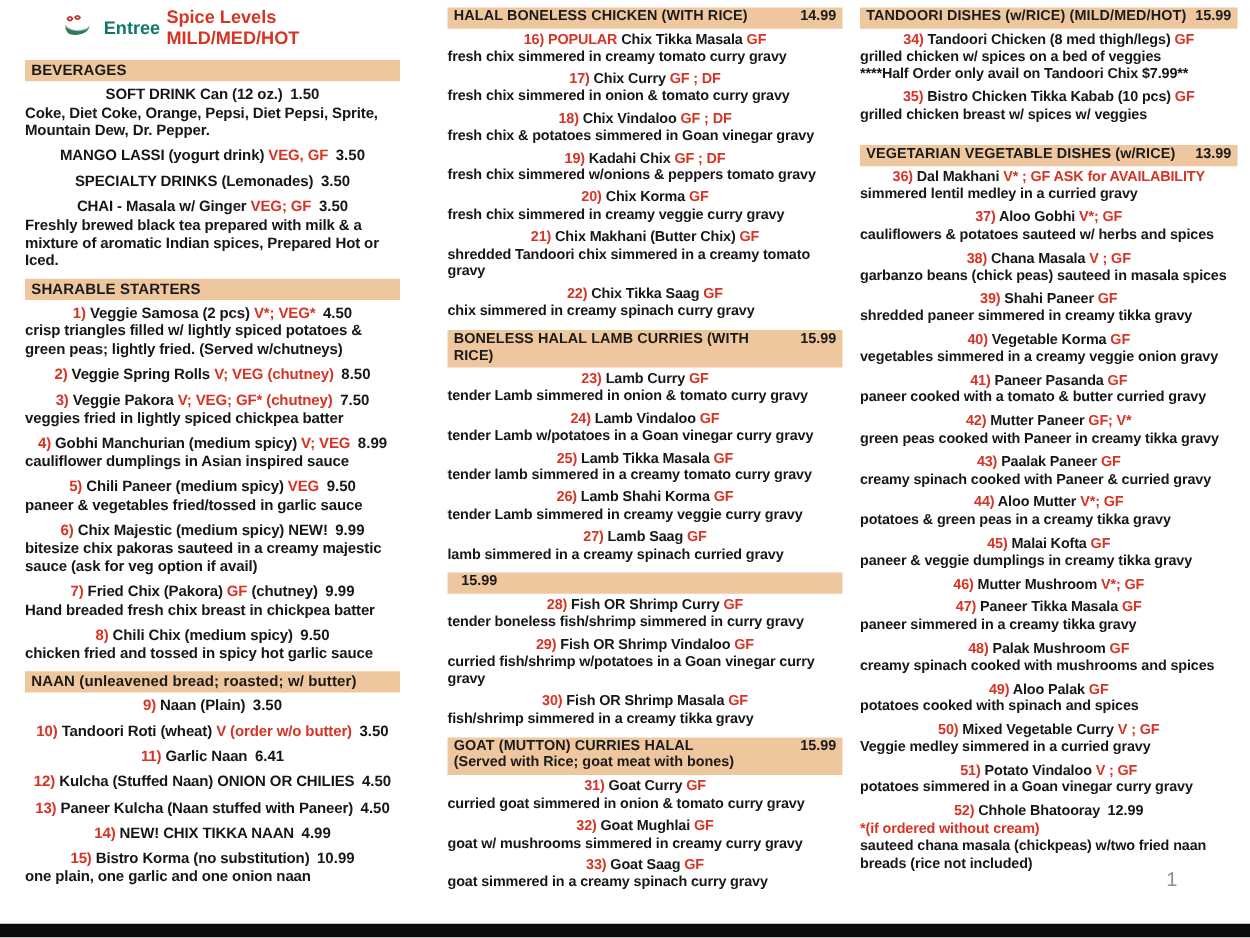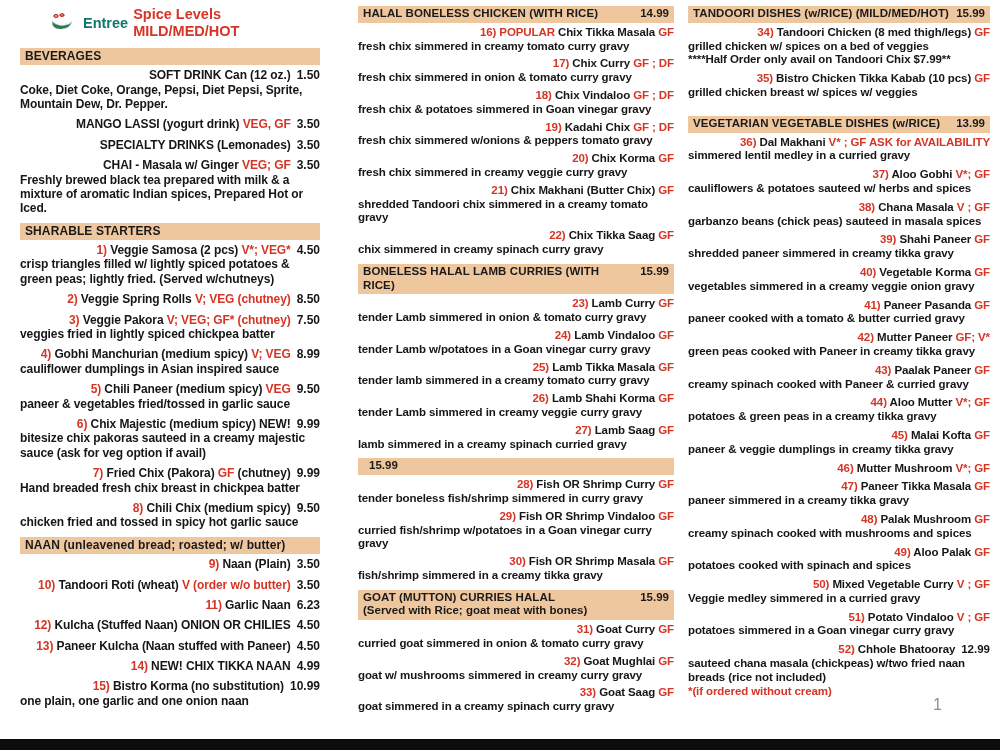--- a/index.html
+++ b/index.html
@@ -27,21 +27,21 @@
   .col .section-bar:not(:first-child){margin-top:7px;}
   .col-right .section-bar:not(:first-child){margin-top:16px;}
   .bar-row{display:flex;justify-content:space-between;align-items:baseline;}
   .bar-title{letter-spacing:0.1px;}
   .bar-price{margin-left:6px;text-align:center;}
   .bar-sub{margin-top:0px;}
 
   .item{margin-bottom:6px;}
   .col-mid .item{margin-bottom:4px;}
   .col-right .item{margin-bottom:5px;}
-  .item-row{display:flex;justify-content:flex-end;align-items:baseline;}
+  .item-row{display:flex;justify-content:center;align-items:baseline;}
   .item-title{letter-spacing:-0.1px;}
   .item-price{color:#161616;margin-left:6px;white-space:nowrap;}
   .item-desc{color:#161616;letter-spacing:-0.1px;}
   .red{color:#d63425;}
   .blk{color:#161616;}
 
   .spice-icon{flex:0 0 auto;}
 </style>
 </head>
 <body>
@@ -165,21 +165,21 @@
       </div>
       <div class="item">
         <div class="item-row">
           <span class="item-title"><span class="red">10) </span><span class="blk">Tandoori Roti (wheat) </span><span class="red">V (order w/o butter)</span></span>
           <span class="item-price">3.50</span>
         </div>
       </div>
       <div class="item">
         <div class="item-row">
           <span class="item-title"><span class="red">11) </span><span class="blk">Garlic Naan</span></span>
-          <span class="item-price">6.23</span>
+          <span class="item-price">6.41</span>
         </div>
       </div>
       <div class="item">
         <div class="item-row">
           <span class="item-title"><span class="red">12) </span><span class="blk">Kulcha (Stuffed Naan) ONION OR CHILIES</span></span>
           <span class="item-price">4.50</span>
         </div>
       </div>
       <div class="item">
         <div class="item-row">
@@ -456,20 +456,20 @@
         <div class="item-row">
           <span class="item-title"><span class="red">51) </span><span class="blk">Potato Vindaloo </span><span class="red">V ; GF</span></span>
         </div>
         <div class="item-desc blk">potatoes simmered in a Goan vinegar curry gravy</div>
       </div>
       <div class="item">
         <div class="item-row">
           <span class="item-title"><span class="red">52) </span><span class="blk">Chhole Bhatooray</span></span>
           <span class="item-price">12.99</span>
         </div>
+        <div class="item-desc red">*(if ordered without cream)</div>
         <div class="item-desc blk">sauteed chana masala (chickpeas) w/two fried naan breads (rice not included)</div>
-        <div class="item-desc red">*(if ordered without cream)</div>
       </div>
     </div>
 
   <div class="page-number">1</div>
   <div class="bottom-bar"></div>
 </div>
 
 </body></html>

